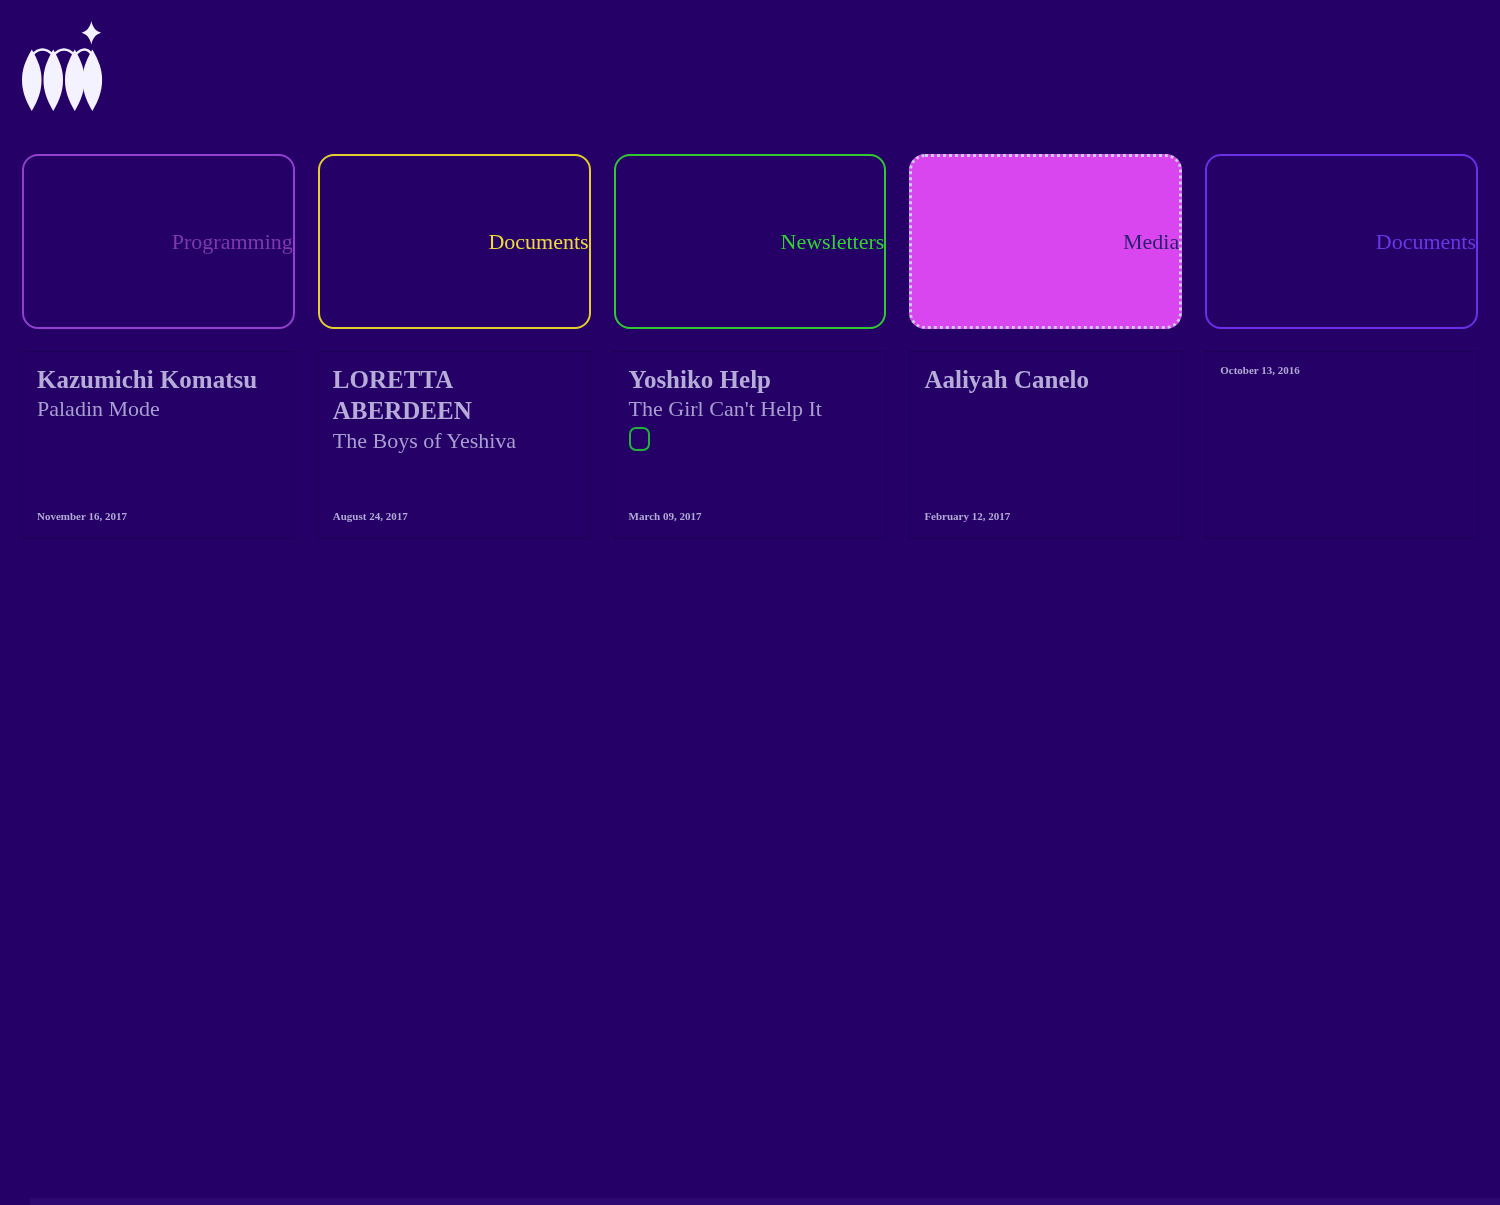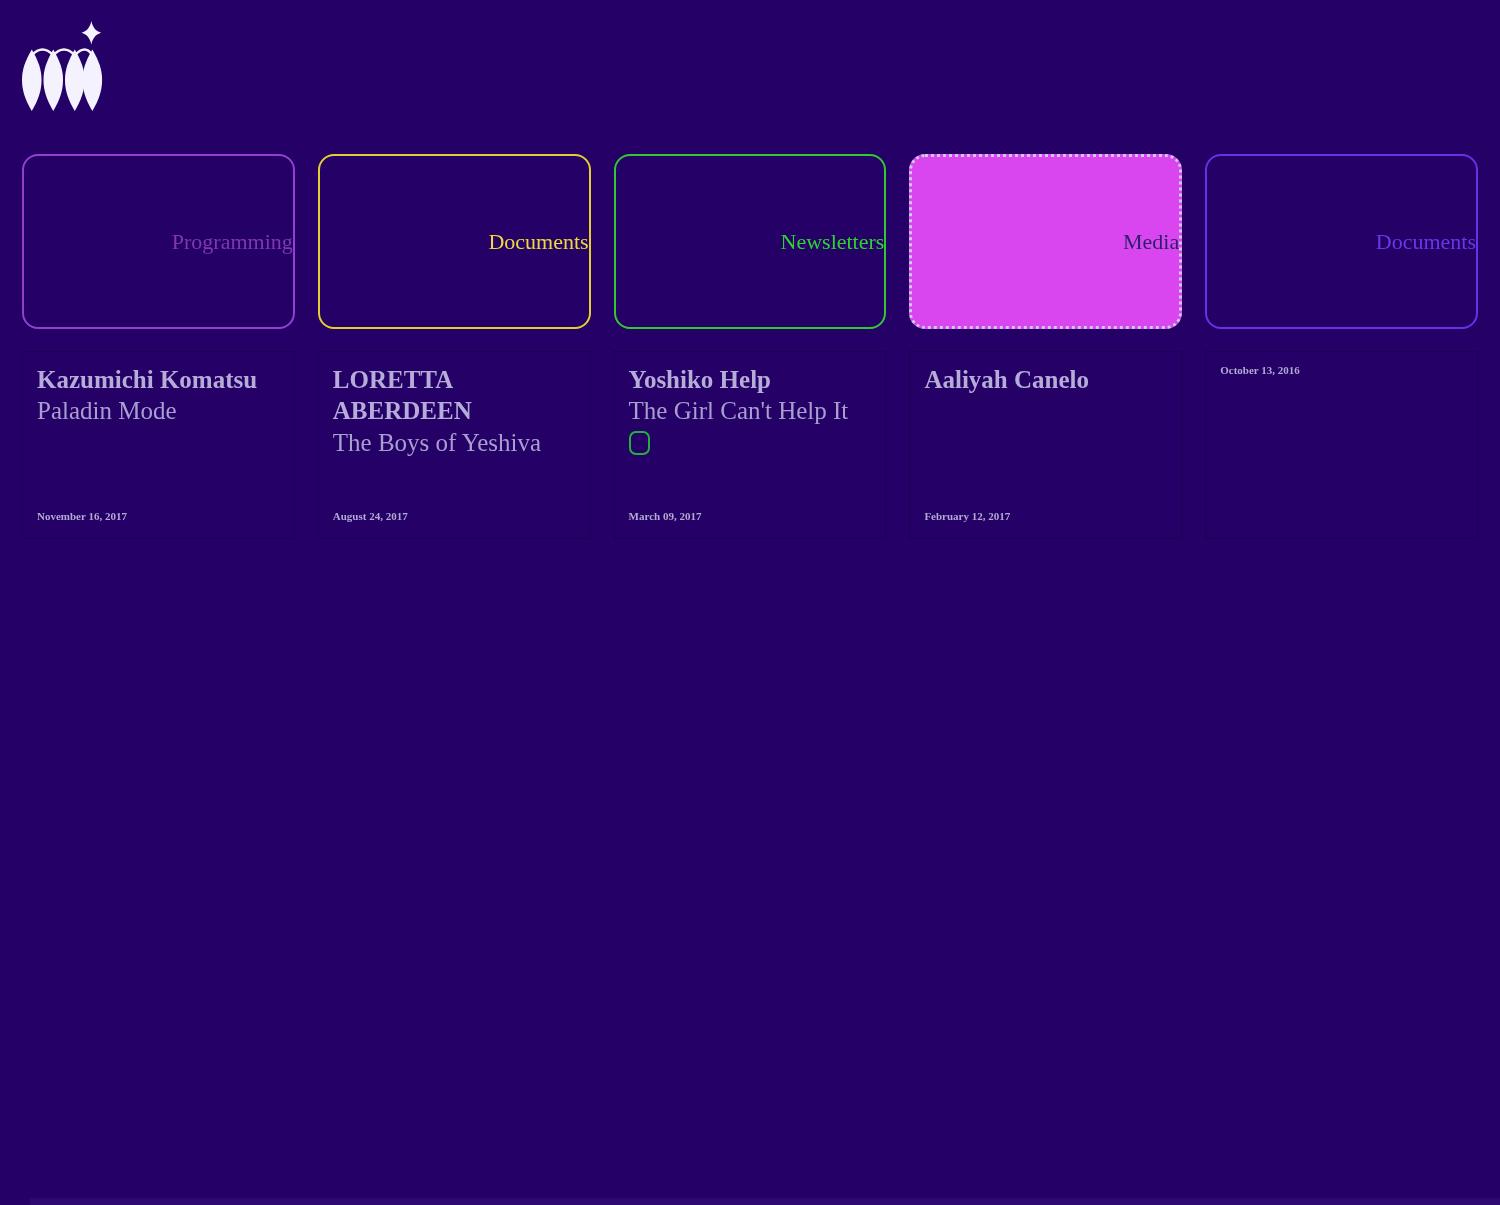--- a/index.html
+++ b/index.html
@@ -61,21 +61,21 @@
     justify-content: space-between;
     cursor: pointer;
   }
   .card-artist {
     font-size: 25px;
     font-weight: bold;
     color: #B5ACD8;
     line-height: 1.25;
   }
   .card-title {
-    font-size: 25px;
+    font-size: 22px;
     font-weight: normal;
     color: #A89FD0;
     line-height: 1.25;
   }
   .card-date {
     font-size: 11px;
     font-weight: bold;
     color: #B2AAD4;
   }
   .green-square-icon {

